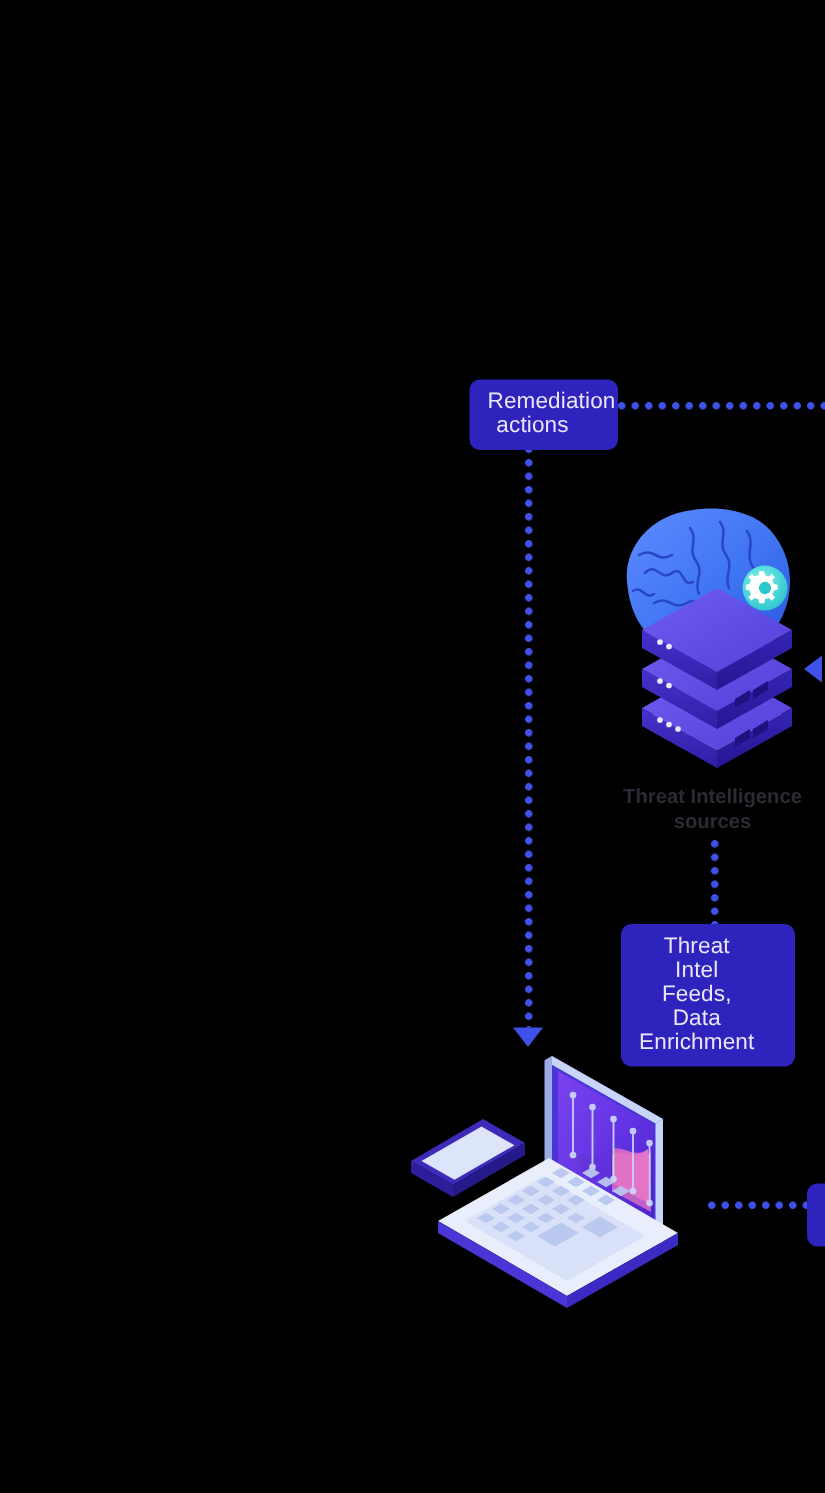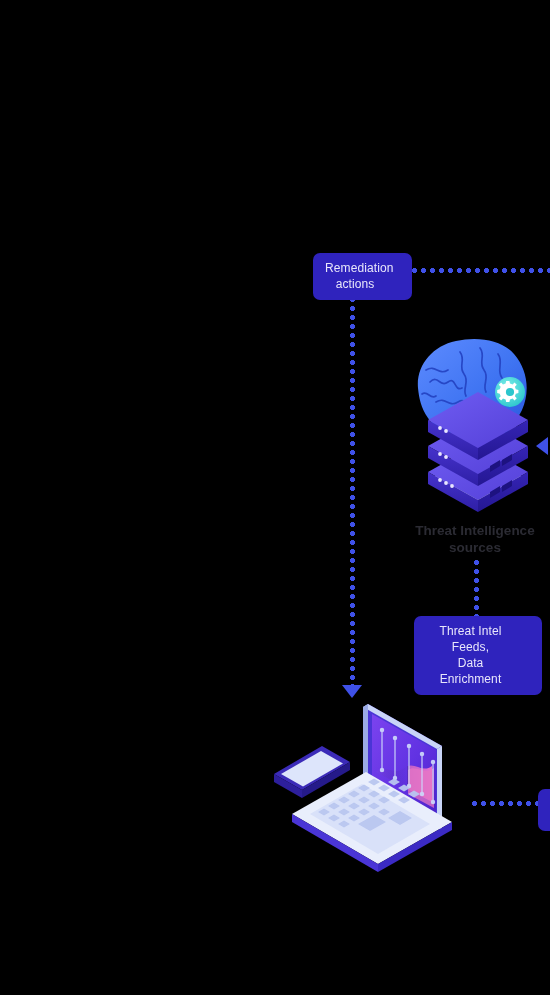--- a/index.html
+++ b/index.html
@@ -8,28 +8,28 @@
   #stage{position:relative;width:550px;height:995px;background:#000;}
 
   
   .chip{
     position:absolute;
     background:#2f23bd;
     color:#e8e6fb;
     border-radius:7px;
     text-align:center;
     line-height:16px;
-    font-size:12px;
+    font-size:15px;
     letter-spacing:.1px;
     padding:7px 27px 8px 12px;
     box-sizing:border-box;
     white-space:pre-line;
   }
   #chip-remediation{left:313px;top:253px;width:99px;}
-  #chip-feeds{left:414px;top:616px;width:128px;}
+  #chip-feeds{left:414px;top:616px;width:116px;}
   
   #chip-clipped{left:538px;top:789px;width:40px;height:42px;border-radius:7px;font-size:12px;padding:6px 8px;overflow:hidden;color:#cfcaf6;}
 
   
   .caption{
     position:absolute;
     color:#2b2b33;
     font-size:13.5px;
     line-height:17px;
     text-align:center;

